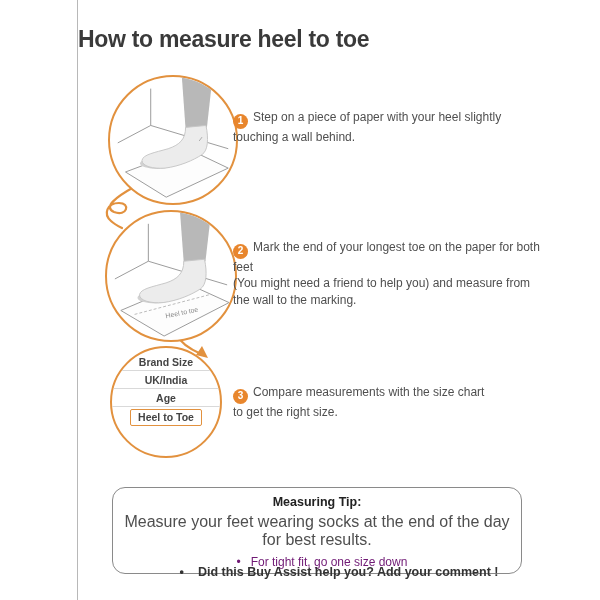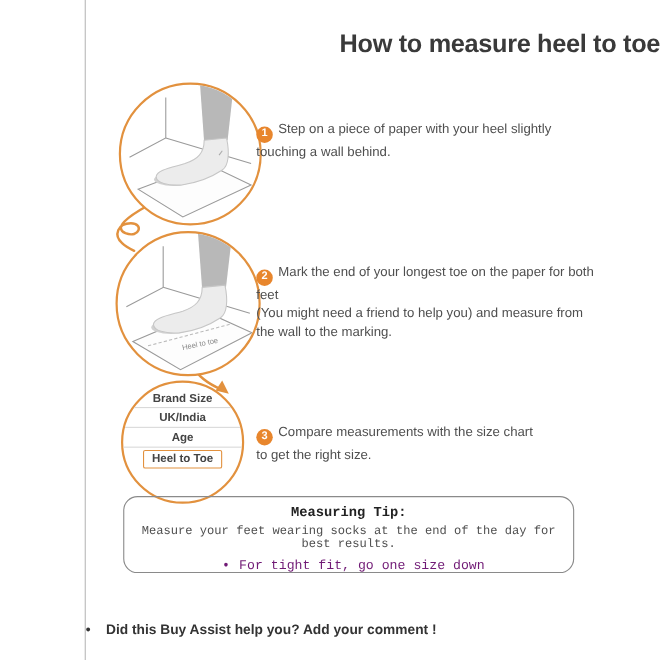--- a/index.html
+++ b/index.html
@@ -2,21 +2,21 @@
 <html><head>
 <meta charset="utf-8">
 <style>
   html,body{margin:0;padding:0;background:#fff;}
   #canvas{
     position:relative;width:600px;height:600px;background:#fff;overflow:hidden;
     font-family:"Liberation Sans",sans-serif;color:#4f4f4f;
   }
   .vline{position:absolute;left:77px;top:0;width:1px;height:600px;background:#b8b8b8;}
   .title{
-    position:absolute;left:78px;top:26px;width:522px;text-align:right;
+    position:absolute;left:78px;top:26px;width:522px;text-align:left;
     font-size:23px;font-weight:700;color:#3a3a3a;letter-spacing:-0.3px;
   }
   
   .connectors{position:absolute;left:0;top:0;width:600px;height:600px;pointer-events:none;}
   
   .circle{
     position:absolute;border:2.5px solid #E2913E;border-radius:50%;
     background:#fff;overflow:hidden;box-sizing:border-box;
   }
   #circle1{left:108px;top:75px;width:130px;height:130px;}
@@ -39,31 +39,31 @@
   #step2{left:233px;top:239px;width:330px;}
   #step3{left:233px;top:384px;width:280px;}
   .badge{
     display:inline-flex;align-items:center;justify-content:center;
     width:15px;height:15px;border-radius:50%;background:#E8862D;color:#fff;
     font-size:10px;font-weight:700;margin-right:5px;vertical-align:-3px;
   }
   .step-text{white-space:pre-line;margin-top:12px;}
   
   .tipbox{
-    position:absolute;left:112px;top:451px;width:410px;height:70px;box-sizing:border-box;
-    border:1px solid #8a8a8a;border-radius:13px;text-align:center;padding-top:7px;font-family:Liberation Mono, monospace;
+    position:absolute;left:112px;top:487px;width:410px;height:87px;box-sizing:border-box;
+    border:1px solid #8a8a8a;border-radius:13px;text-align:center;padding-top:7px;
   }
   .tip-title{font-size:12.5px;font-weight:700;color:#222;margin-bottom:4px;}
-  .tip-line{font-size:11px;color:#4f4f4f;margin-bottom:3px;}
+  .tip-line{font-size:16px;color:#4f4f4f;margin-bottom:3px;}
   .tip-bullets{display:inline-block;text-align:left;font-size:12px;color:#701a75;}
   .tip-bullet{margin-bottom:1px;}
   .tip-bullet .dot{display:inline-block;width:24px;text-align:center;}
   
   .footer{
-    position:absolute;left:78px;top:565px;width:522px;
+    position:absolute;left:78px;top:565px;width:522px;text-align:center;
     font-size:12.5px;font-weight:700;color:#333;
   }
   .footer .dot{margin-right:14px;}
 </style>
 </head>
 <body>
 
 <div id="canvas">
 
   <div class="vline"></div>

